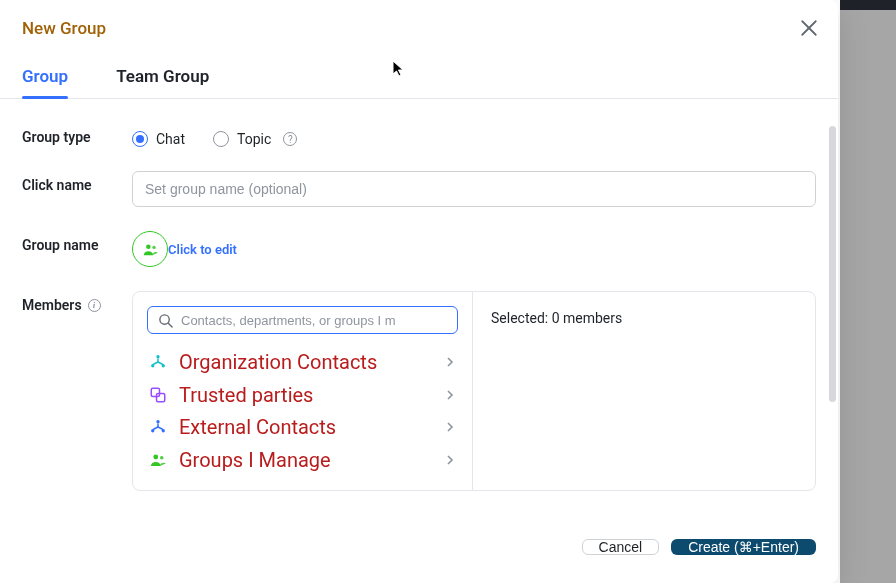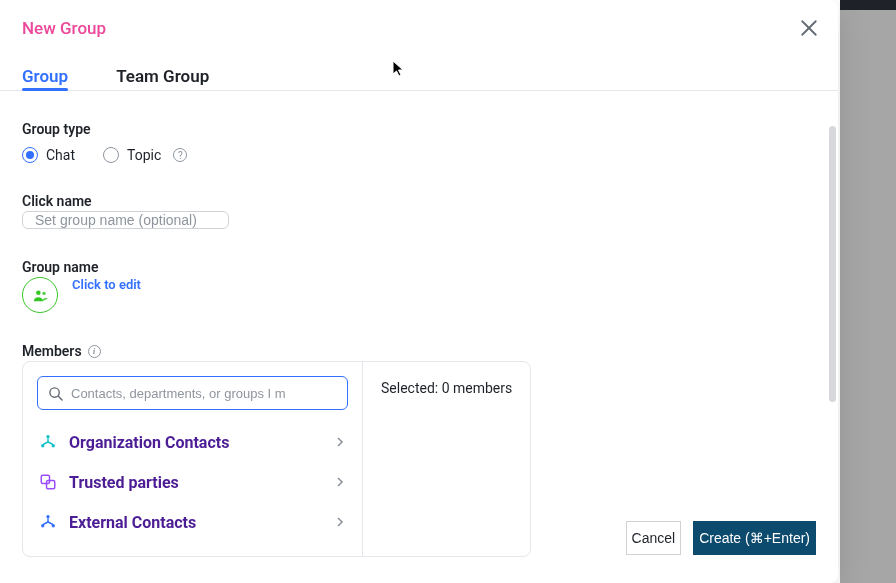--- a/index.html
+++ b/index.html
@@ -45,39 +45,39 @@
     }
     .modal-header {
       display: flex;
       align-items: center;
       justify-content: space-between;
       padding: 18px 20px 10px 22px;
     }
     .modal-title {
       font-size: 17px;
       font-weight: 500;
-      color: #ec4899;
+      color: #a16207;
     }
     .close-icon {
       color: #646a73;
       cursor: pointer;
       width: 18px;
       height: 18px;
     }
     .tabs {
       display: flex;
       gap: 48px;
       padding: 18px 22px 0 22px;
       border-bottom: 1px solid #e5e6eb;
     }
     .tab {
       font-size: 17px;
       font-weight: 600;
       color: #1f2329;
-      padding-bottom: 4px;
+      padding-bottom: 12px;
       cursor: pointer;
       position: relative;
     }
     .tab.active {
       color: #3370ff;
     }
     .tab.active::after {
       content: '';
       position: absolute;
       left: 0;
@@ -87,21 +87,20 @@
       background: #3370ff;
       border-radius: 2px;
     }
     .body {
       padding: 24px 22px 0 22px;
     }
     .row {
       display: flex;
       align-items: flex-start;
       margin-bottom: 24px;
-      flex-direction: column;
     }
     .row-label {
       width: 110px;
       font-size: 14px;
       font-weight: 600;
       color: #1f2329;
       line-height: 20px;
       padding-top: 4px;
       display: flex;
       align-items: center;
@@ -162,22 +161,21 @@
       padding: 0 12px;
       font-size: 14px;
       color: #1f2329;
       outline: none;
     }
     .text-input::placeholder {
       color: #8f959e;
     }
     .photo-row {
       display: flex;
-      align-items: flex-start;
-      gap: 14px;
+      align-items: center;
     }
     .photo-circle {
       width: 36px;
       height: 36px;
       border: 1.5px solid #34c724;
       border-radius: 50%;
       display: flex;
       align-items: center;
       justify-content: center;
       cursor: pointer;
@@ -259,23 +257,22 @@
     .src-icon {
       width: 18px;
       height: 18px;
       display: flex;
       align-items: center;
       justify-content: center;
       flex-shrink: 0;
     }
     .src-label {
       flex: 1;
-      font-size: 16px;
-      color: #4c1d95;
-      font-weight: bold;
+      font-size: 20px;
+      color: #b91c1c;
     }
     .chevron {
       color: #8f959e;
       width: 12px;
       height: 12px;
     }
     .members-right {
       flex: 1;
       padding: 18px 18px;
     }
@@ -284,23 +281,23 @@
       color: #1f2329;
     }
     .footer {
       position: absolute;
       right: 22px;
       bottom: 28px;
       display: flex;
       gap: 12px;
     }
     .btn {
-      height: 34px;
-      border-radius: 0;
-      padding: 0 5px;
+      height: 16px;
+      border-radius: 6px;
+      padding: 0 16px;
       font-size: 14px;
       cursor: pointer;
       display: flex;
       align-items: center;
       border: 1px solid transparent;
     }
     .btn-secondary {
       background: #fff;
       border-color: #d0d3d6;
       color: #1f2329;
@@ -441,20 +438,34 @@
                   <circle cx="5" cy="17" r="2.2" fill="#3370ff" stroke="none"></circle>
                   <circle cx="19" cy="17" r="2.2" fill="#3370ff" stroke="none"></circle>
                 </svg>
               </span>
               <span class="src-label">External Contacts</span>
               <svg class="chevron" viewBox="0 0 12 12" fill="none" stroke="currentColor" stroke-width="1.6">
                   <polyline points="4 2 8 6 4 10"></polyline>
                 </svg>
             </div>
 
+            <div class="src-item">
+              <span class="src-icon">
+                <svg width="18" height="18" viewBox="0 0 24 24" fill="#34c724">
+                  <circle cx="9" cy="8" r="3.2"></circle>
+                  <path d="M2.5 20c0-3.4 3-5.5 6.5-5.5s6.5 2.1 6.5 5.5"></path>
+                  <circle cx="17" cy="9" r="2.4" opacity="0.85"></circle>
+                  <path d="M14.2 20c.5-2.8 3-4.3 5.3-4.3 1.2 0 2.2.3 3 .9" opacity="0.85"></path>
+                </svg>
+              </span>
+              <span class="src-label">Groups I Manage</span>
+              <svg class="chevron" viewBox="0 0 12 12" fill="none" stroke="currentColor" stroke-width="1.6">
+                  <polyline points="4 2 8 6 4 10"></polyline>
+                </svg>
+            </div>
 
           </div>
         </div>
         <div class="members-right">
           <div class="selected-text">Selected: 0 members</div>
         </div>
       </div>
     </div>
 
   </div>

